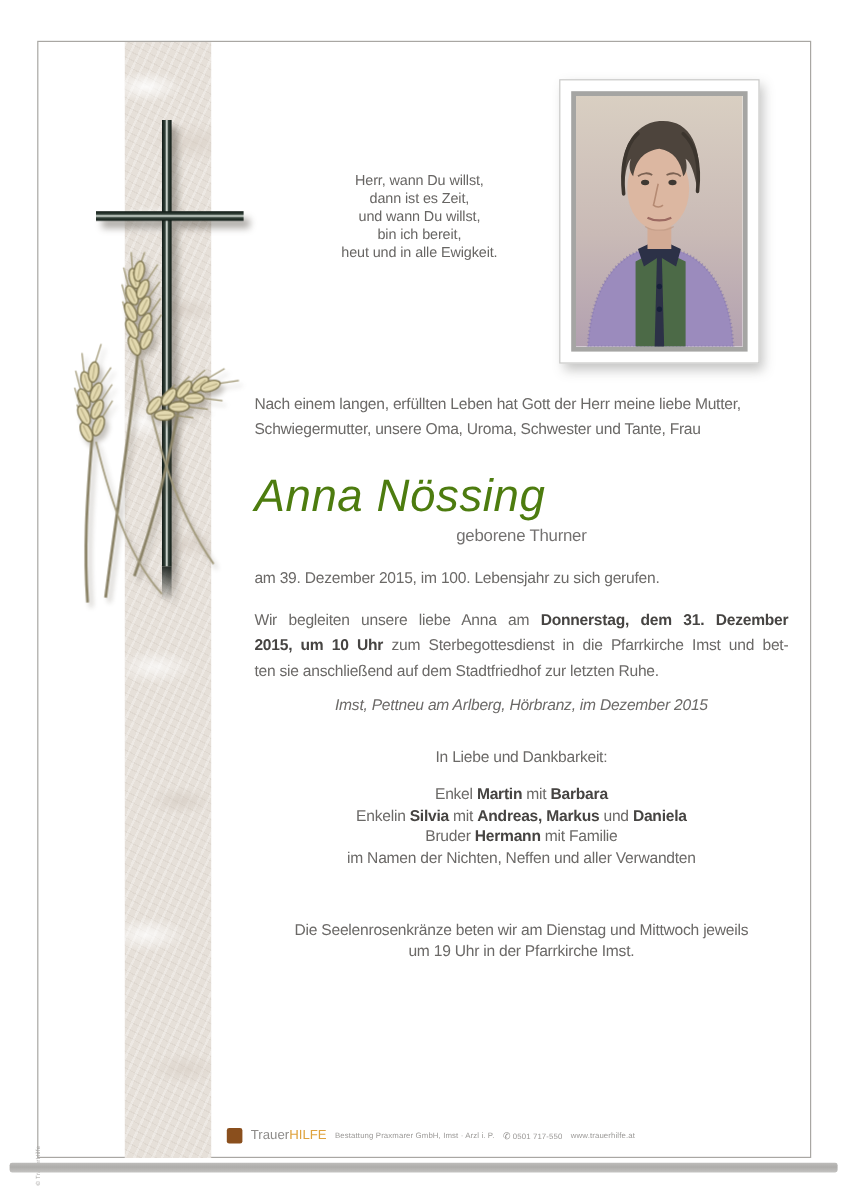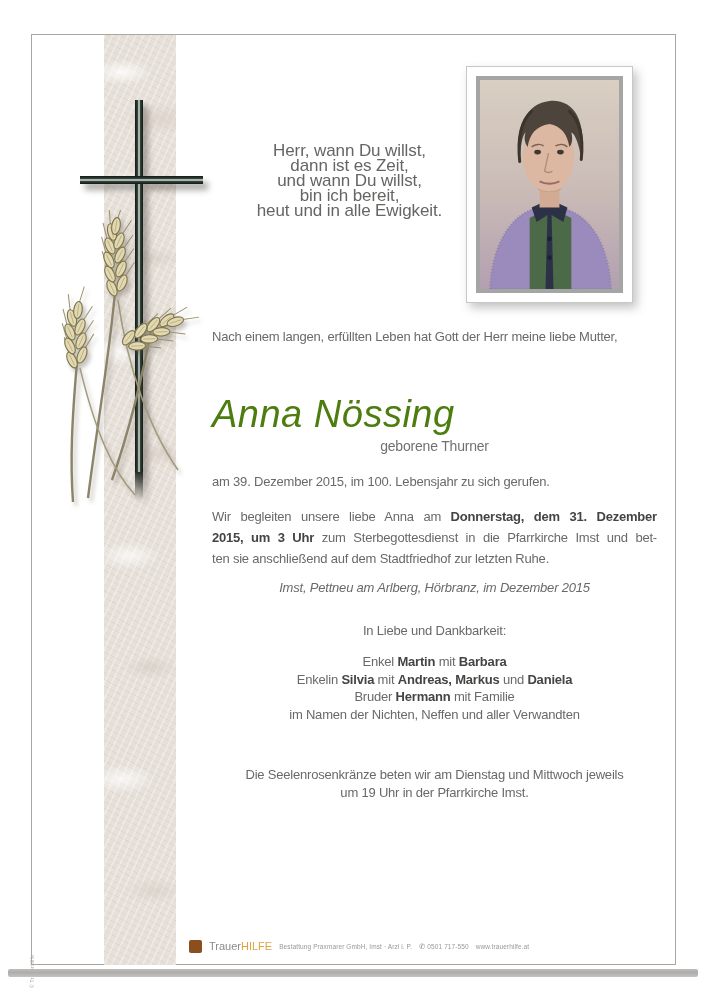--- a/index.html
+++ b/index.html
@@ -58,21 +58,21 @@
 
   .txt { position:absolute; color:#6b6967; font-size:13px; letter-spacing:-0.2px; }
   .col { left:212px; width:445px; }
   .center { text-align:center; }
   .nowrap { white-space:nowrap; }
   .b { font-weight:bold; color:#464442; }
 
   .poem {
     position:absolute; left:212px; top:143px; width:275px;
     text-align:center; white-space:pre-line;
-    font-size:17px; line-height:15px; color:#676563; letter-spacing:-0.1px;
+    font-size:12px; line-height:15px; color:#676563; letter-spacing:-0.1px;
   }
   .intro { top:326px; line-height:21px; }
   .deceased-name {
     position:absolute; left:212px; top:392px; width:445px; 
     font-style:italic; font-size:38px; line-height:44px; color:#4d7c0f;
     font-weight:400; letter-spacing:0.5px;
   }
   .maiden { top:438px; font-size:14px; color:#737170; }
   .death-line { top:471px; line-height:21px; }
   .funeral { top:506px; line-height:21px; }
@@ -212,30 +212,31 @@
   </div>
 
   <div class="poem">Herr, wann Du willst,
 dann ist es Zeit,
 und wann Du willst,
 bin ich bereit,
 heut und in alle Ewigkeit.</div>
 
   <div class="txt col intro">
     <div class="nowrap">Nach einem langen, erfüllten Leben hat Gott der Herr meine liebe Mutter,</div>
+    <div class="nowrap">Schwiegermutter, unsere Oma, Uroma, Schwester und Tante, Frau</div>
   </div>
 
   <div class="deceased-name">Anna Nössing</div>
   <div class="txt col center maiden nowrap">geborene Thurner</div>
 
   <div class="txt col death-line nowrap">am 39. Dezember 2015, im 100. Lebensjahr zu sich gerufen.</div>
 
   <div class="txt col funeral">
     <div class="jline"><span>Wir begleiten unsere liebe Anna am </span><span class="b">Donnerstag, dem 31. Dezember</span></div>
-    <div class="jline"><span class="b">2015, um 3 Uhr</span><span> zum Sterbegottesdienst in die Pfarrkirche Imst und bet-</span></div>
+    <div class="jline"><span class="b">2015, um 10 Uhr</span><span> zum Sterbegottesdienst in die Pfarrkirche Imst und bet-</span></div>
     <div>ten sie anschließend auf dem Stadtfriedhof zur letzten Ruhe.</div>
   </div>
 
   <div class="txt col center places nowrap">Imst, Pettneu am Arlberg, Hörbranz, im Dezember 2015</div>
 
   <div class="txt col center gratitude nowrap">In Liebe und Dankbarkeit:</div>
 
   <div class="txt col center family">
     <div class="nowrap"><span>Enkel </span><span class="b">Martin</span><span> mit </span><span class="b">Barbara</span></div>
     <div class="nowrap"><span>Enkelin </span><span class="b">Silvia</span><span> mit </span><span class="b">Andreas, Markus</span><span> und </span><span class="b">Daniela</span></div>

